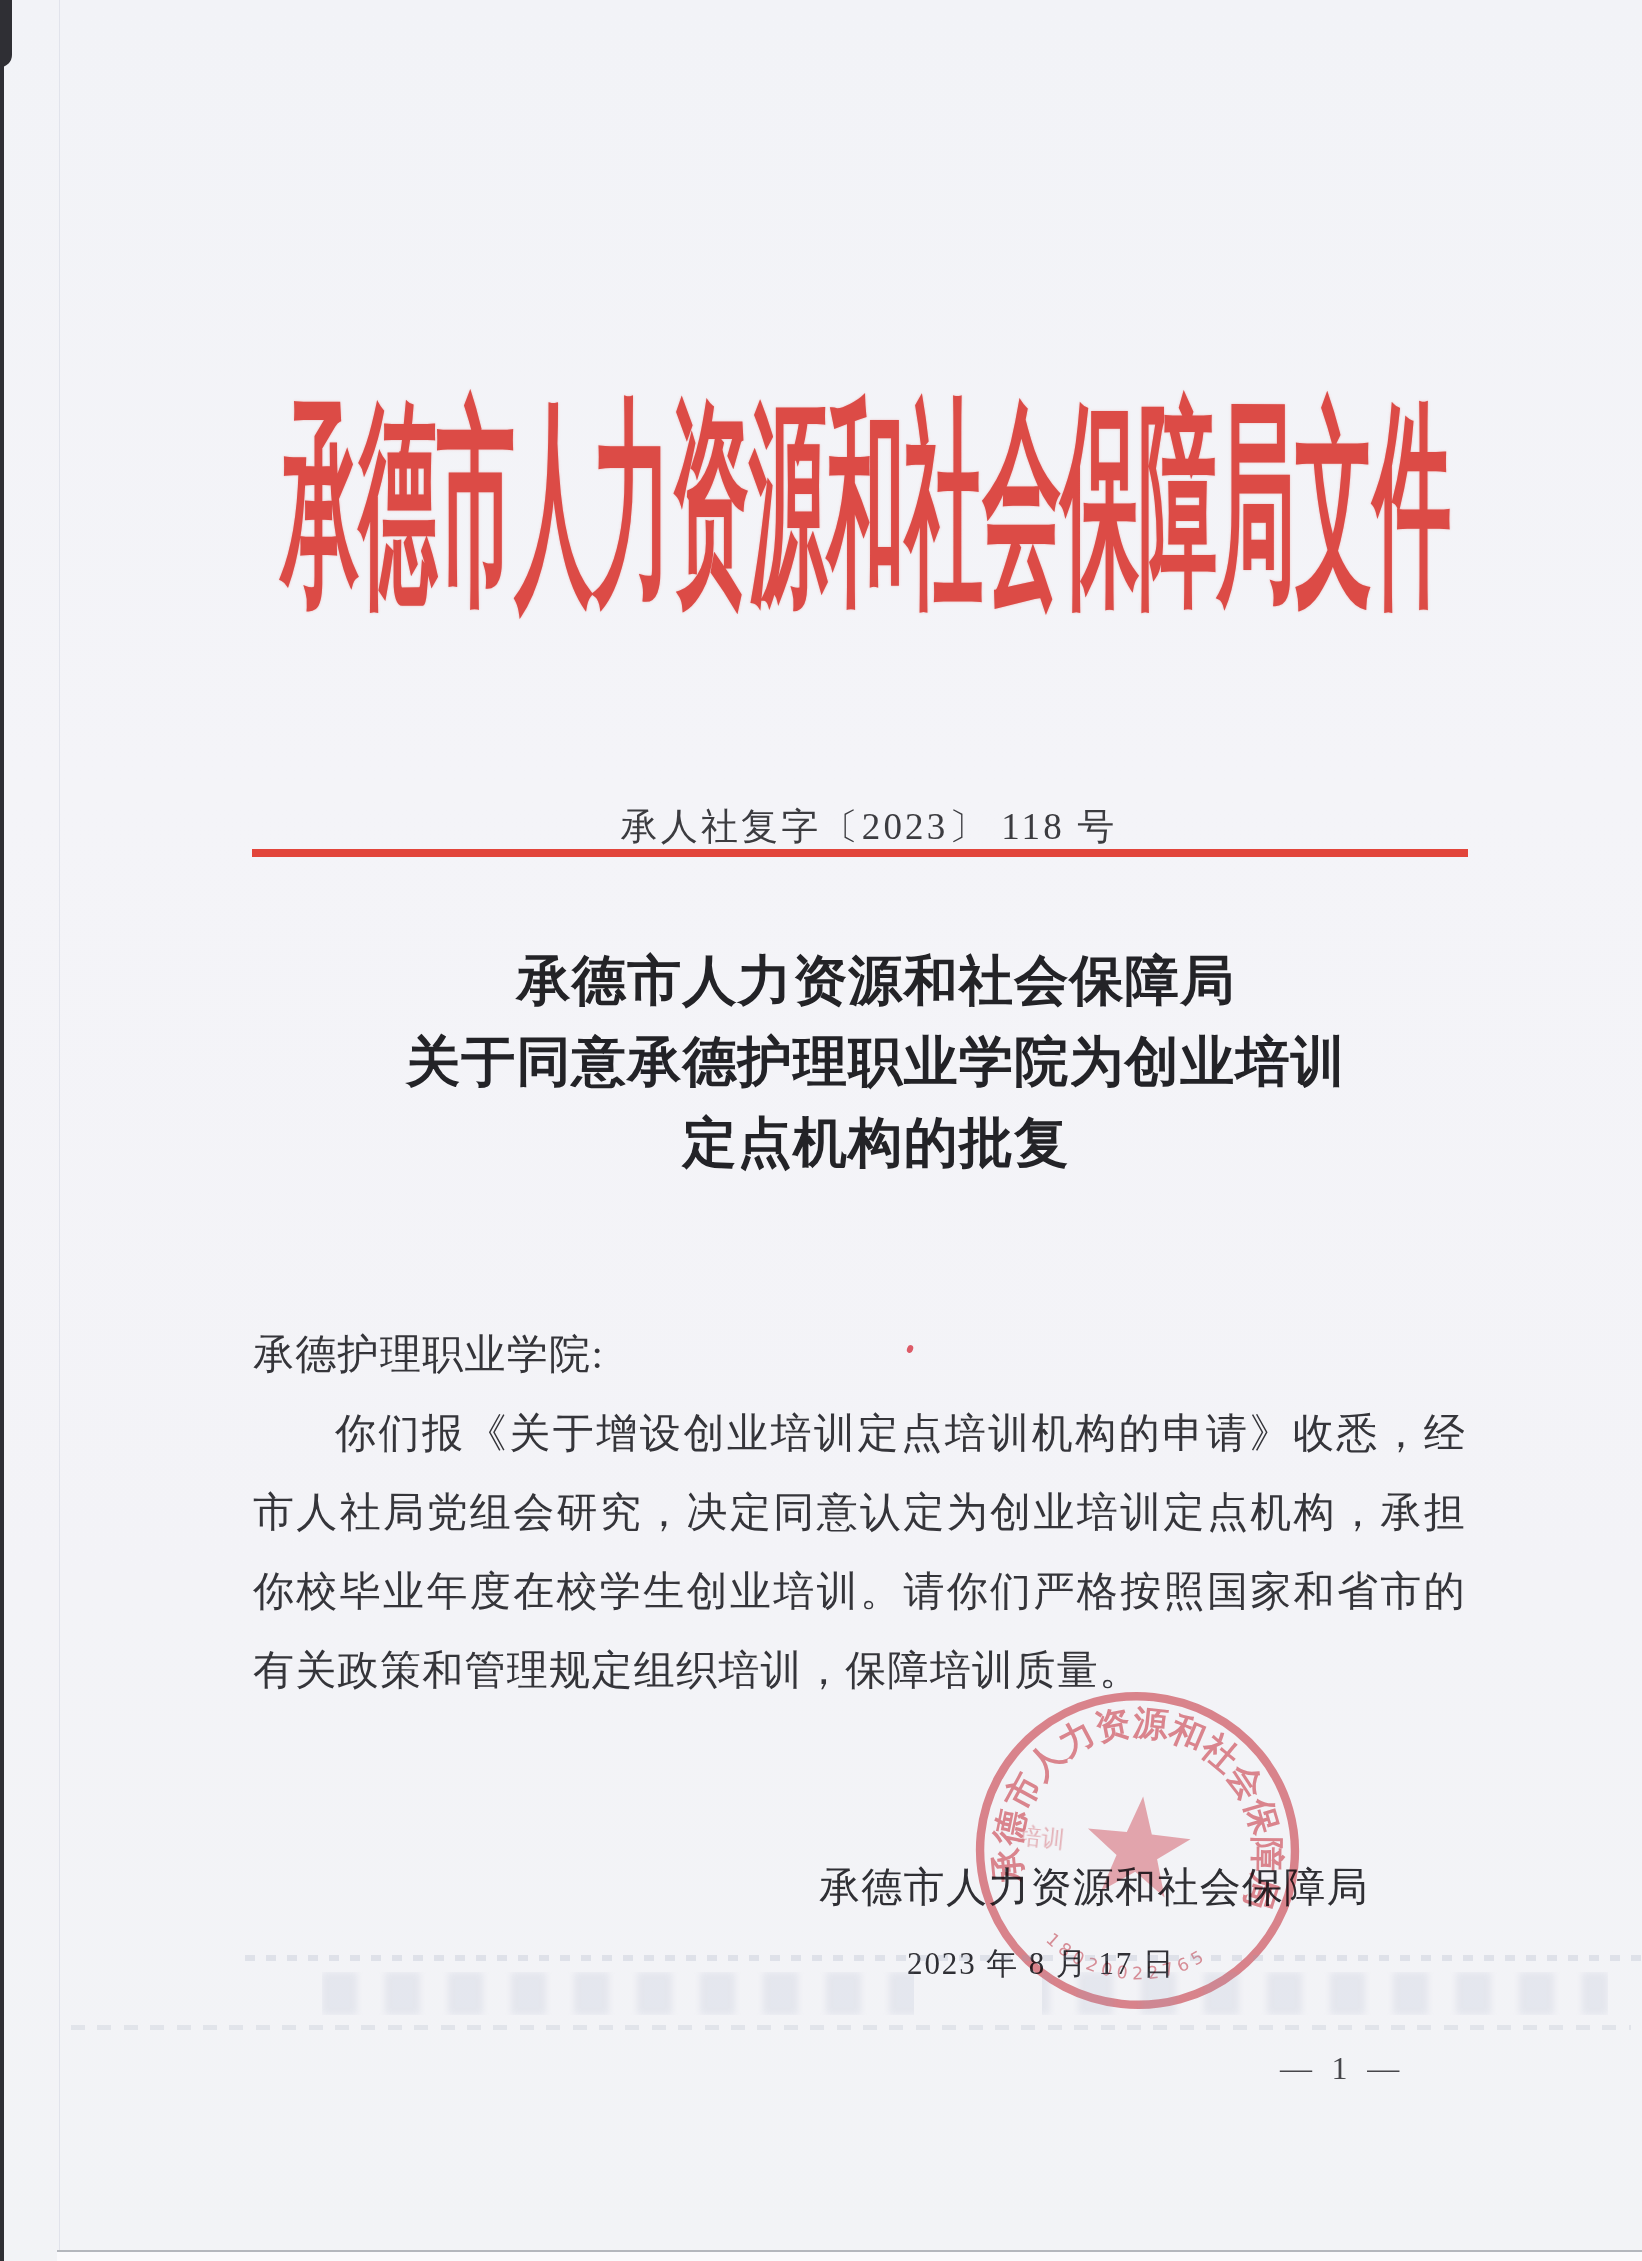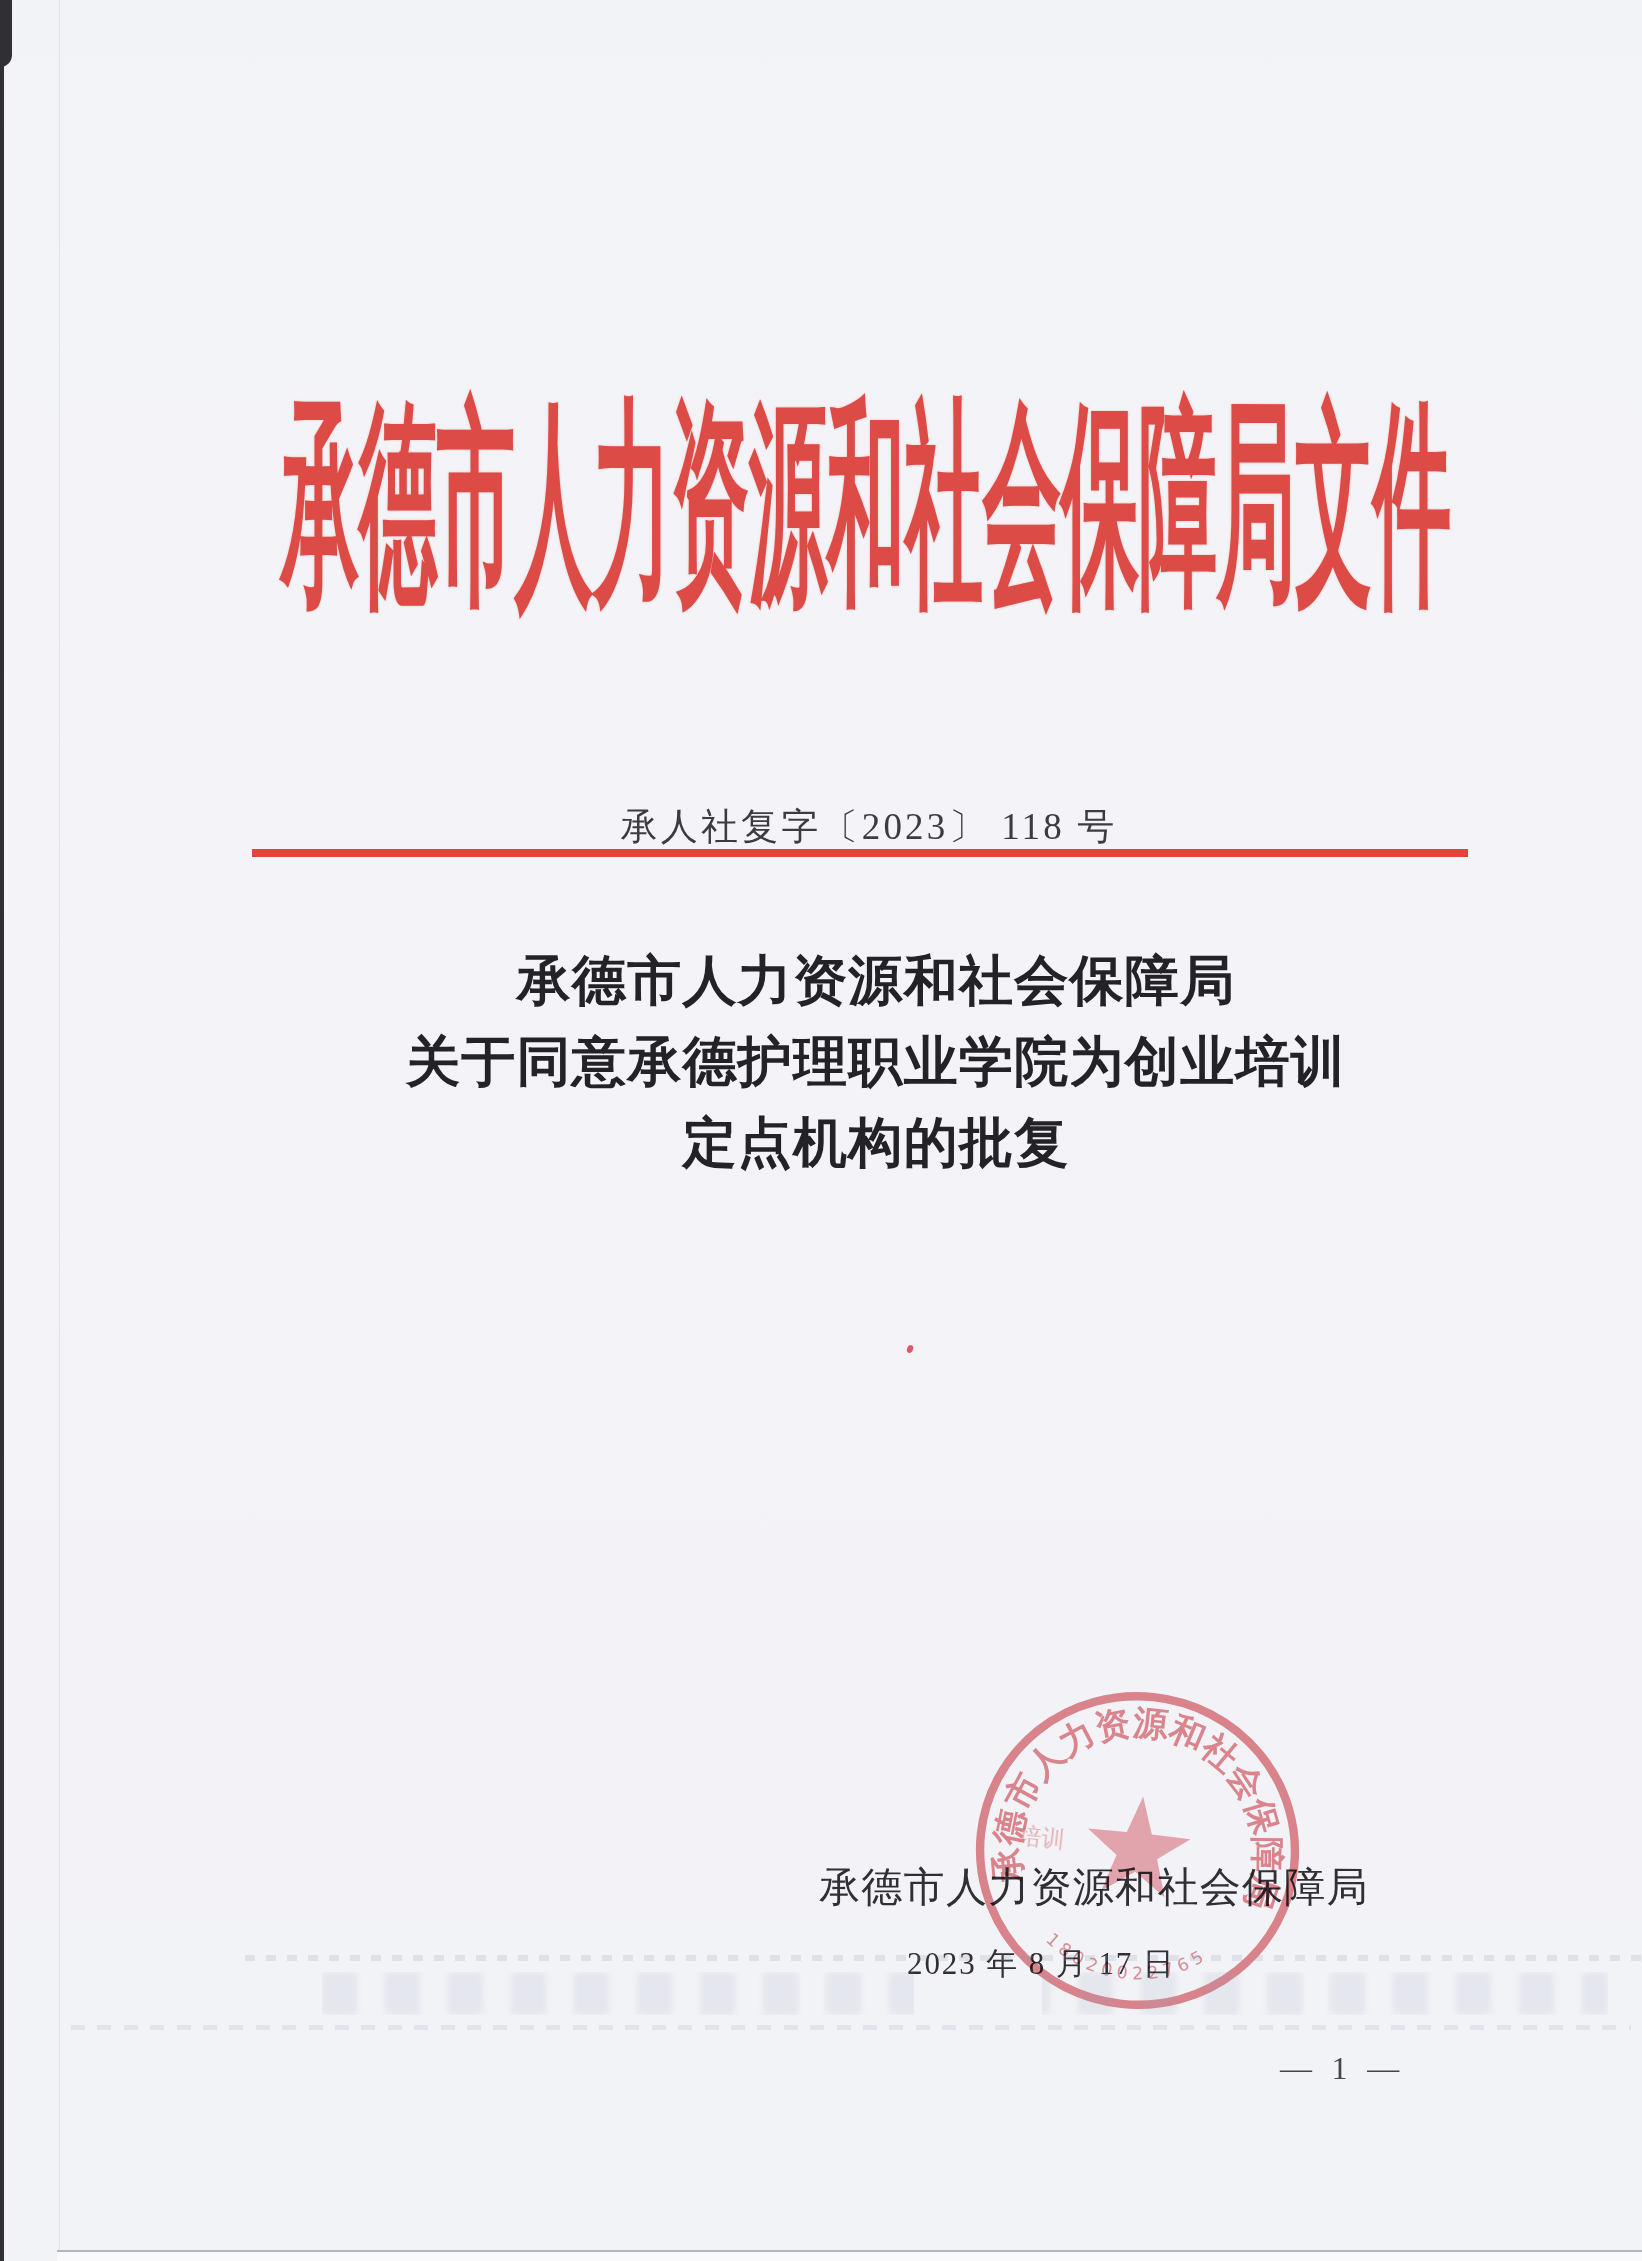--- a/index.html
+++ b/index.html
@@ -83,20 +83,22 @@
 
   <div class="red-rule"></div>
 
   <div class="title-block">
     <div>承德市人力资源和社会保障局</div>
     <div>关于同意承德护理职业学院为创业培训</div>
     <div>定点机构的批复</div>
   </div>
 
   <div class="body-block">
+    <div>承德护理职业学院:</div>
+    <div class="indent">你们报《关于增设创业培训定点培训机构的申请》收悉，经市人社局党组会研究，决定同意认定为创业培训定点机构，承担你校毕业年度在校学生创业培训。请你们严格按照国家和省市的有关政策和管理规定组织培训，保障培训质量。</div>
   </div>
 
   <div class="red-dot"></div>
 
   <div class="signature">承德市人力资源和社会保障局</div>
   <div class="date">2023 年 8 月 17 日</div>
 
   <svg class="seal" viewBox="-258 -258 516 516">
     <g transform="rotate(6)">
       <ellipse cx="0" cy="0" rx="244" ry="239" fill="none" stroke="#e4737c" stroke-width="13" opacity="0.92"></ellipse>

